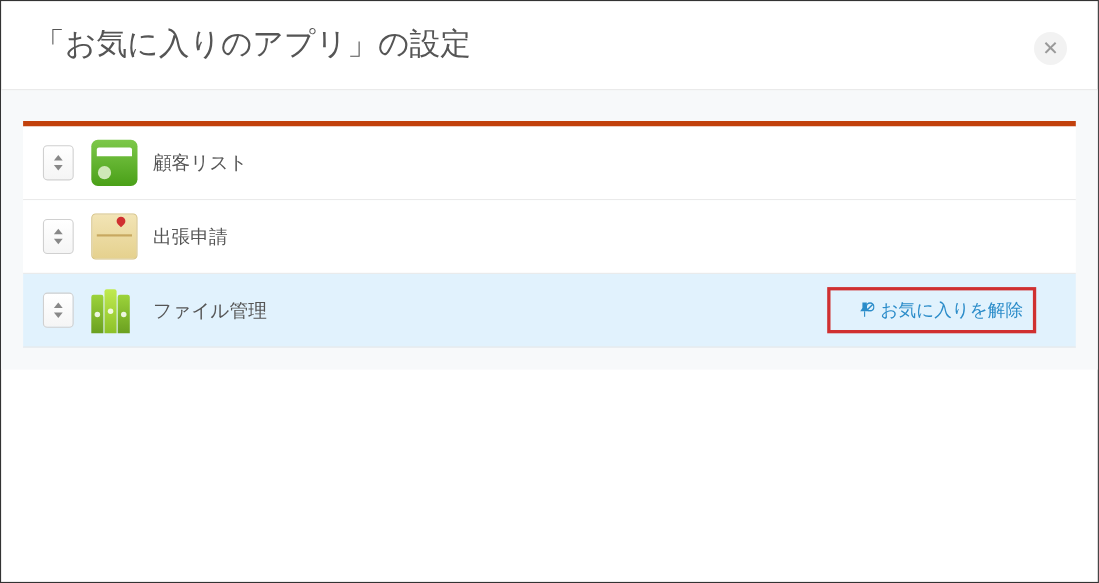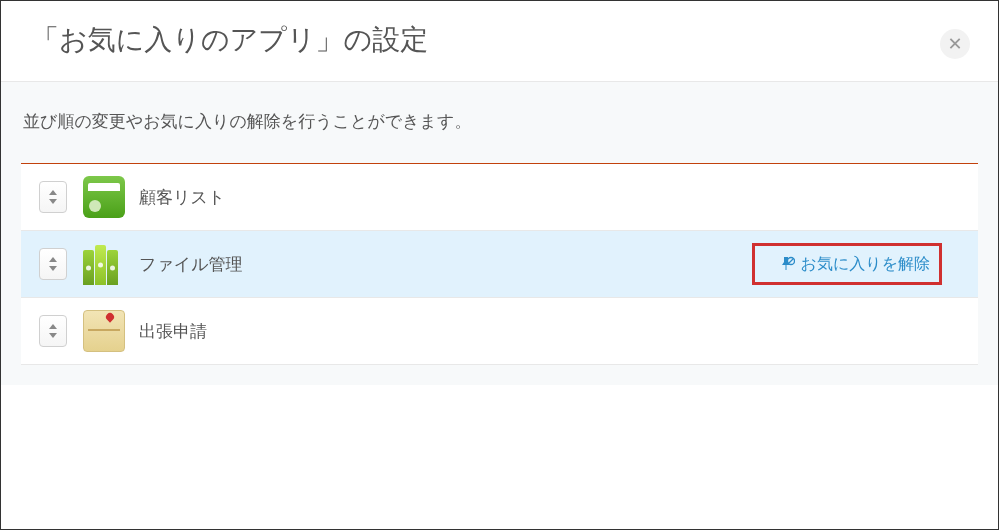--- a/index.html
+++ b/index.html
@@ -47,21 +47,21 @@
       background: #f7f9fa;
       padding: 28px 20px 20px 20px;
     }
     .description {
       font-size: 17px;
       color: #555;
       margin-bottom: 30px;
       margin-left: 2px;
     }
     .item-list {
-      border-top: 1px solid #c2410c;
+      border-top: 5px solid #c2410c;
       font-family: Liberation Serif, serif;
     }
     .list-item {
       border-bottom: 1px solid #e8e8e8;
       padding: 12px 18px;
       display: flex;
       align-items: center;
       background: #fff;
       position: relative;
     }
@@ -250,31 +250,39 @@
 <body>
 
 <div class="dialog-header">
   <h1 class="dialog-title">「お気に入りのアプリ」の設定</h1>
   <div class="close-button">
     <span class="close-x">✕</span>
   </div>
 </div>
 
 <div class="content-area">
-  <p class="description">並び順の変更やお気に入りの解除を行うことができます。</p>
 
   <div class="item-list">
 
     <div class="list-item">
       <div class="drag-handle">
         <div class="drag-arrow-up"></div>
         <div class="drag-arrow-down"></div>
       </div>
       <div class="app-icon icon-contact"></div>
       <span class="app-name">顧客リスト</span>
+    </div>
+
+    <div class="list-item">
+      <div class="drag-handle">
+        <div class="drag-arrow-up"></div>
+        <div class="drag-arrow-down"></div>
+      </div>
+      <div class="app-icon icon-map"></div>
+      <span class="app-name">出張申請</span>
     </div>
 
     <div class="list-item highlighted">
       <div class="drag-handle">
         <div class="drag-arrow-up"></div>
         <div class="drag-arrow-down"></div>
       </div>
       <div class="app-icon icon-files">
         <div class="binder binder1"></div>
         <div class="binder binder2"></div>
@@ -288,24 +296,15 @@
             <rect x="6.5" y="9" width="1" height="5" fill="#2b8cc9"></rect>
             <circle cx="12" cy="5" r="3.5" fill="none" stroke="#2b8cc9" stroke-width="1.3"></circle>
             <line x1="9.5" y1="7.5" x2="14.5" y2="2.5" stroke="#2b8cc9" stroke-width="1.3"></line>
           </svg>
         </span>
         <span class="remove-text">お気に入りを解除</span>
       </div>
       <div class="remove-highlight"></div>
     </div>
 
-    <div class="list-item">
-      <div class="drag-handle">
-        <div class="drag-arrow-up"></div>
-        <div class="drag-arrow-down"></div>
-      </div>
-      <div class="app-icon icon-map"></div>
-      <span class="app-name">出張申請</span>
-    </div>
-
 
   </div>
 </div>
 
 </body></html>

